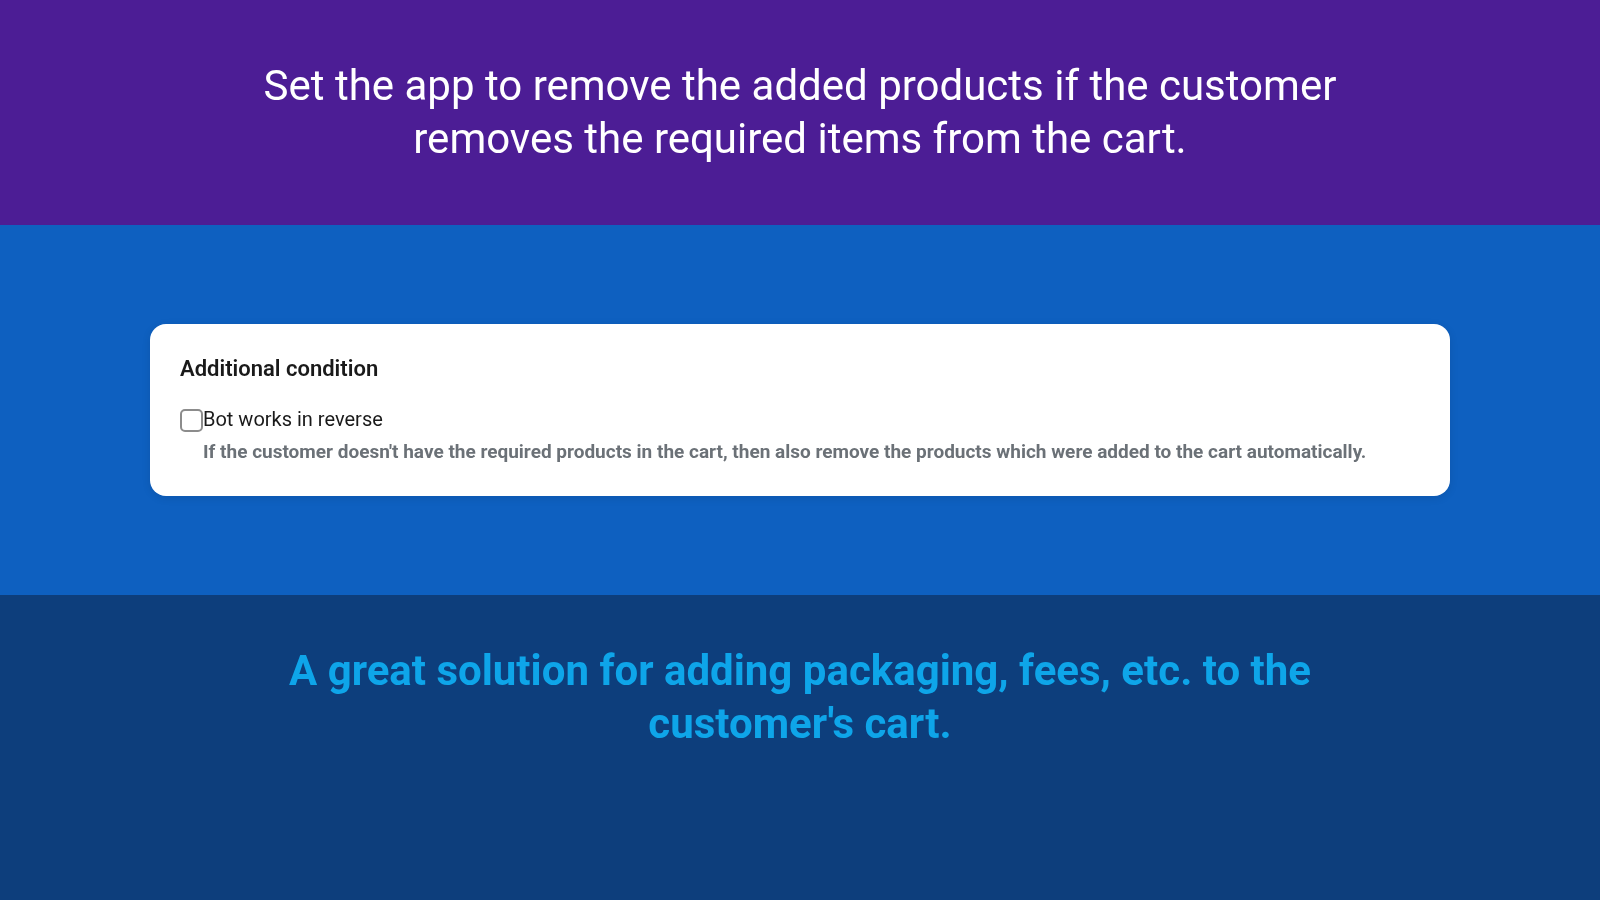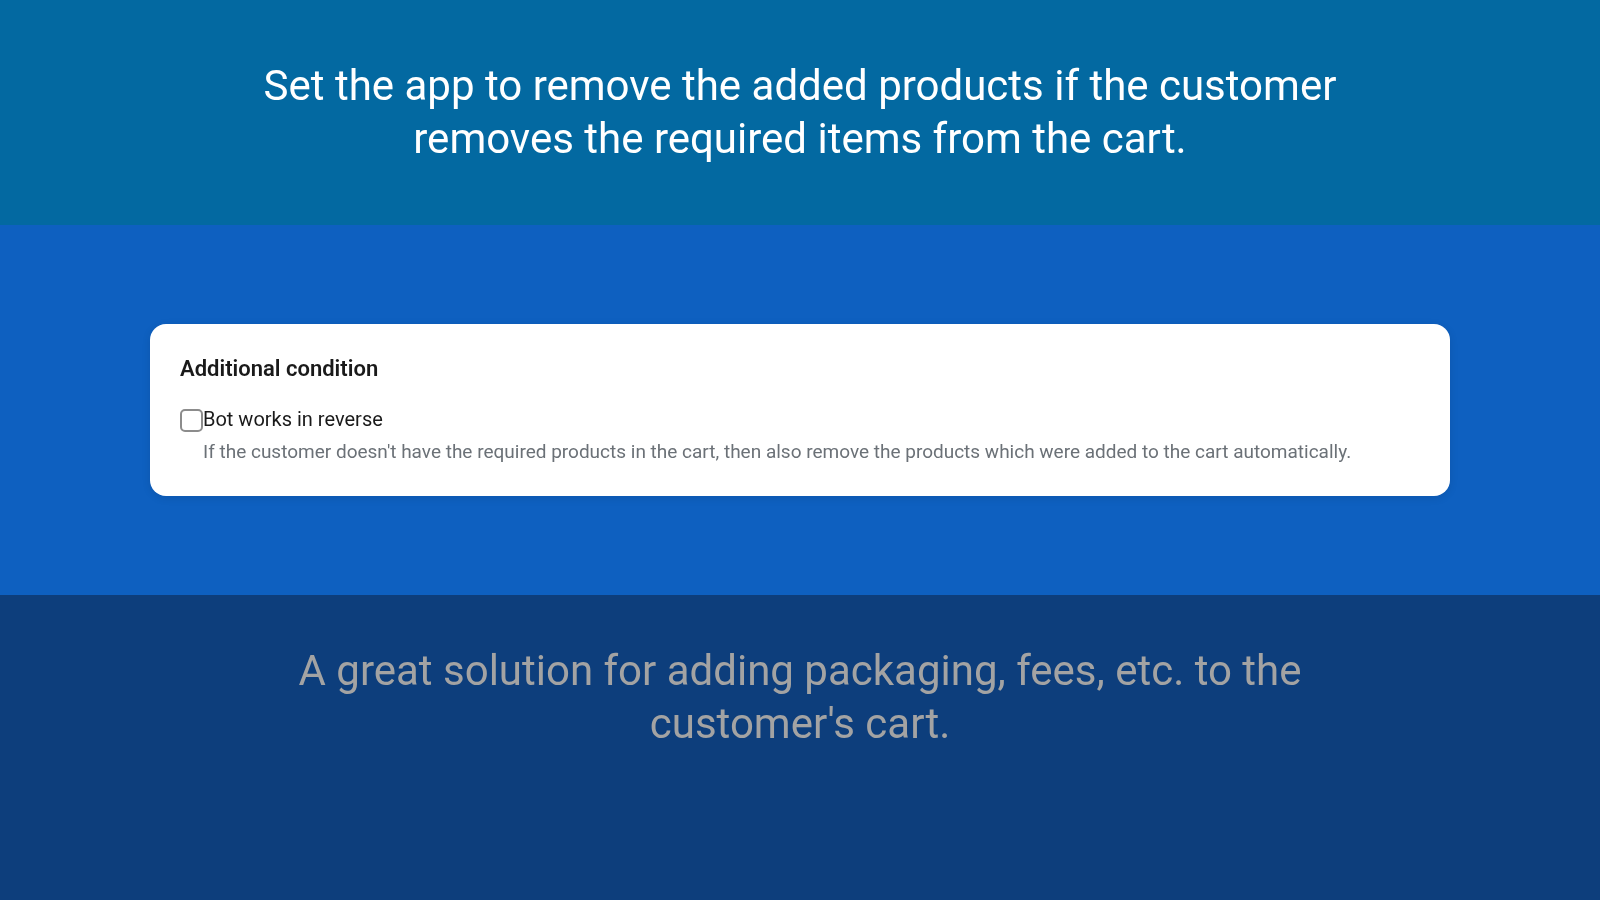--- a/index.html
+++ b/index.html
@@ -7,21 +7,21 @@
       padding: 0;
       box-sizing: border-box;
     }
     body {
       font-family: -apple-system, BlinkMacSystemFont, "Segoe UI", Roboto, Helvetica, Arial, sans-serif;
       width: 1600px;
       height: 900px;
       overflow: hidden;
     }
     .top-band {
-      background-color: #0369a1;
+      background-color: #4c1d95;
       width: 100%;
       height: 225px;
       display: flex;
       align-items: center;
       justify-content: center;
       padding: 0 100px;
     }
     .top-text {
       color: #ffffff;
       font-size: 42px;
@@ -72,36 +72,36 @@
       gap: 8px;
     }
     .checkbox-label {
       color: #1a1a1a;
       font-size: 20px;
       font-weight: 400;
     }
     .checkbox-description {
       color: #6b7177;
       font-size: 19px;
-      font-weight: 400;
+      font-weight: 700;
       line-height: 1.4;
     }
     .bottom-band {
       background-color: #0d3e7c;
       width: 100%;
       height: 305px;
       display: flex;
       align-items: flex-start;
       justify-content: center;
       padding: 50px 100px 0 100px;
     }
     .bottom-text {
-      color: #a3a3a3;
+      color: #0ea5e9;
       font-size: 42px;
-      font-weight: 400;
+      font-weight: 700;
       text-align: center;
       line-height: 1.25;
       max-width: 1100px;
     }
   </style>
 </head>
 <body>
 
 <div class="top-band">
   <div class="top-text">Set the app to remove the added products if the customer removes the required items from the cart.</div>

